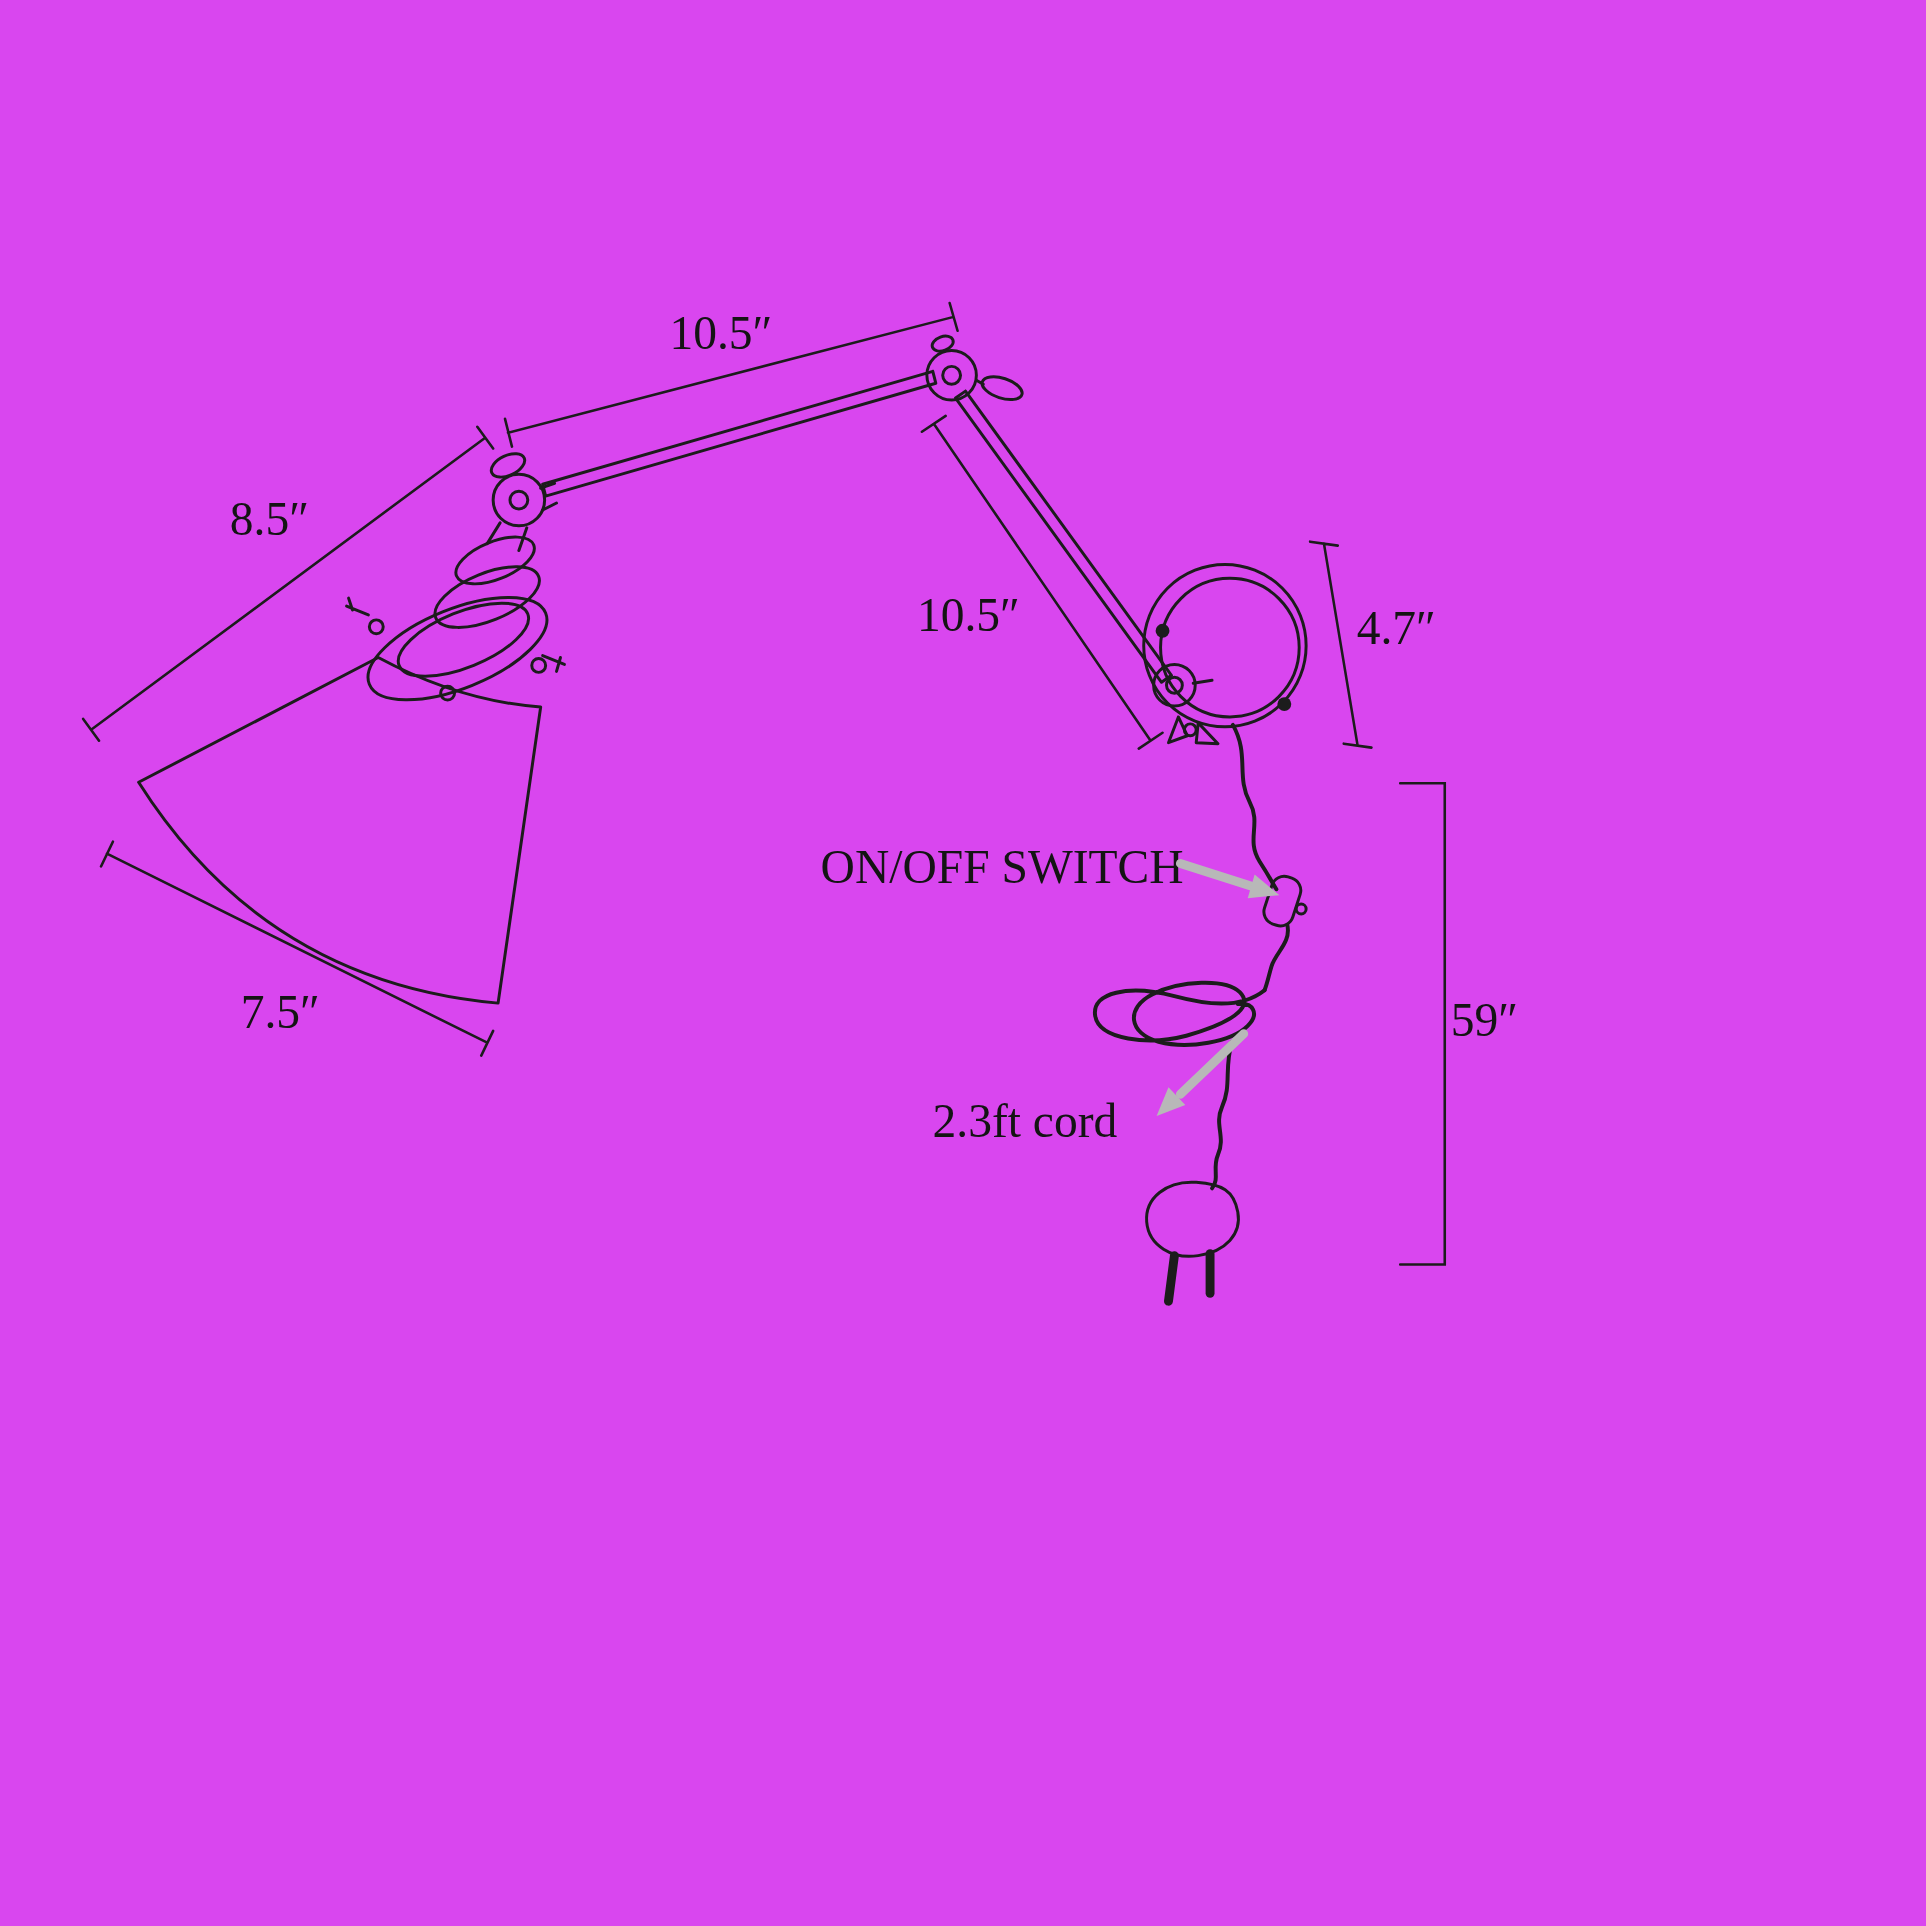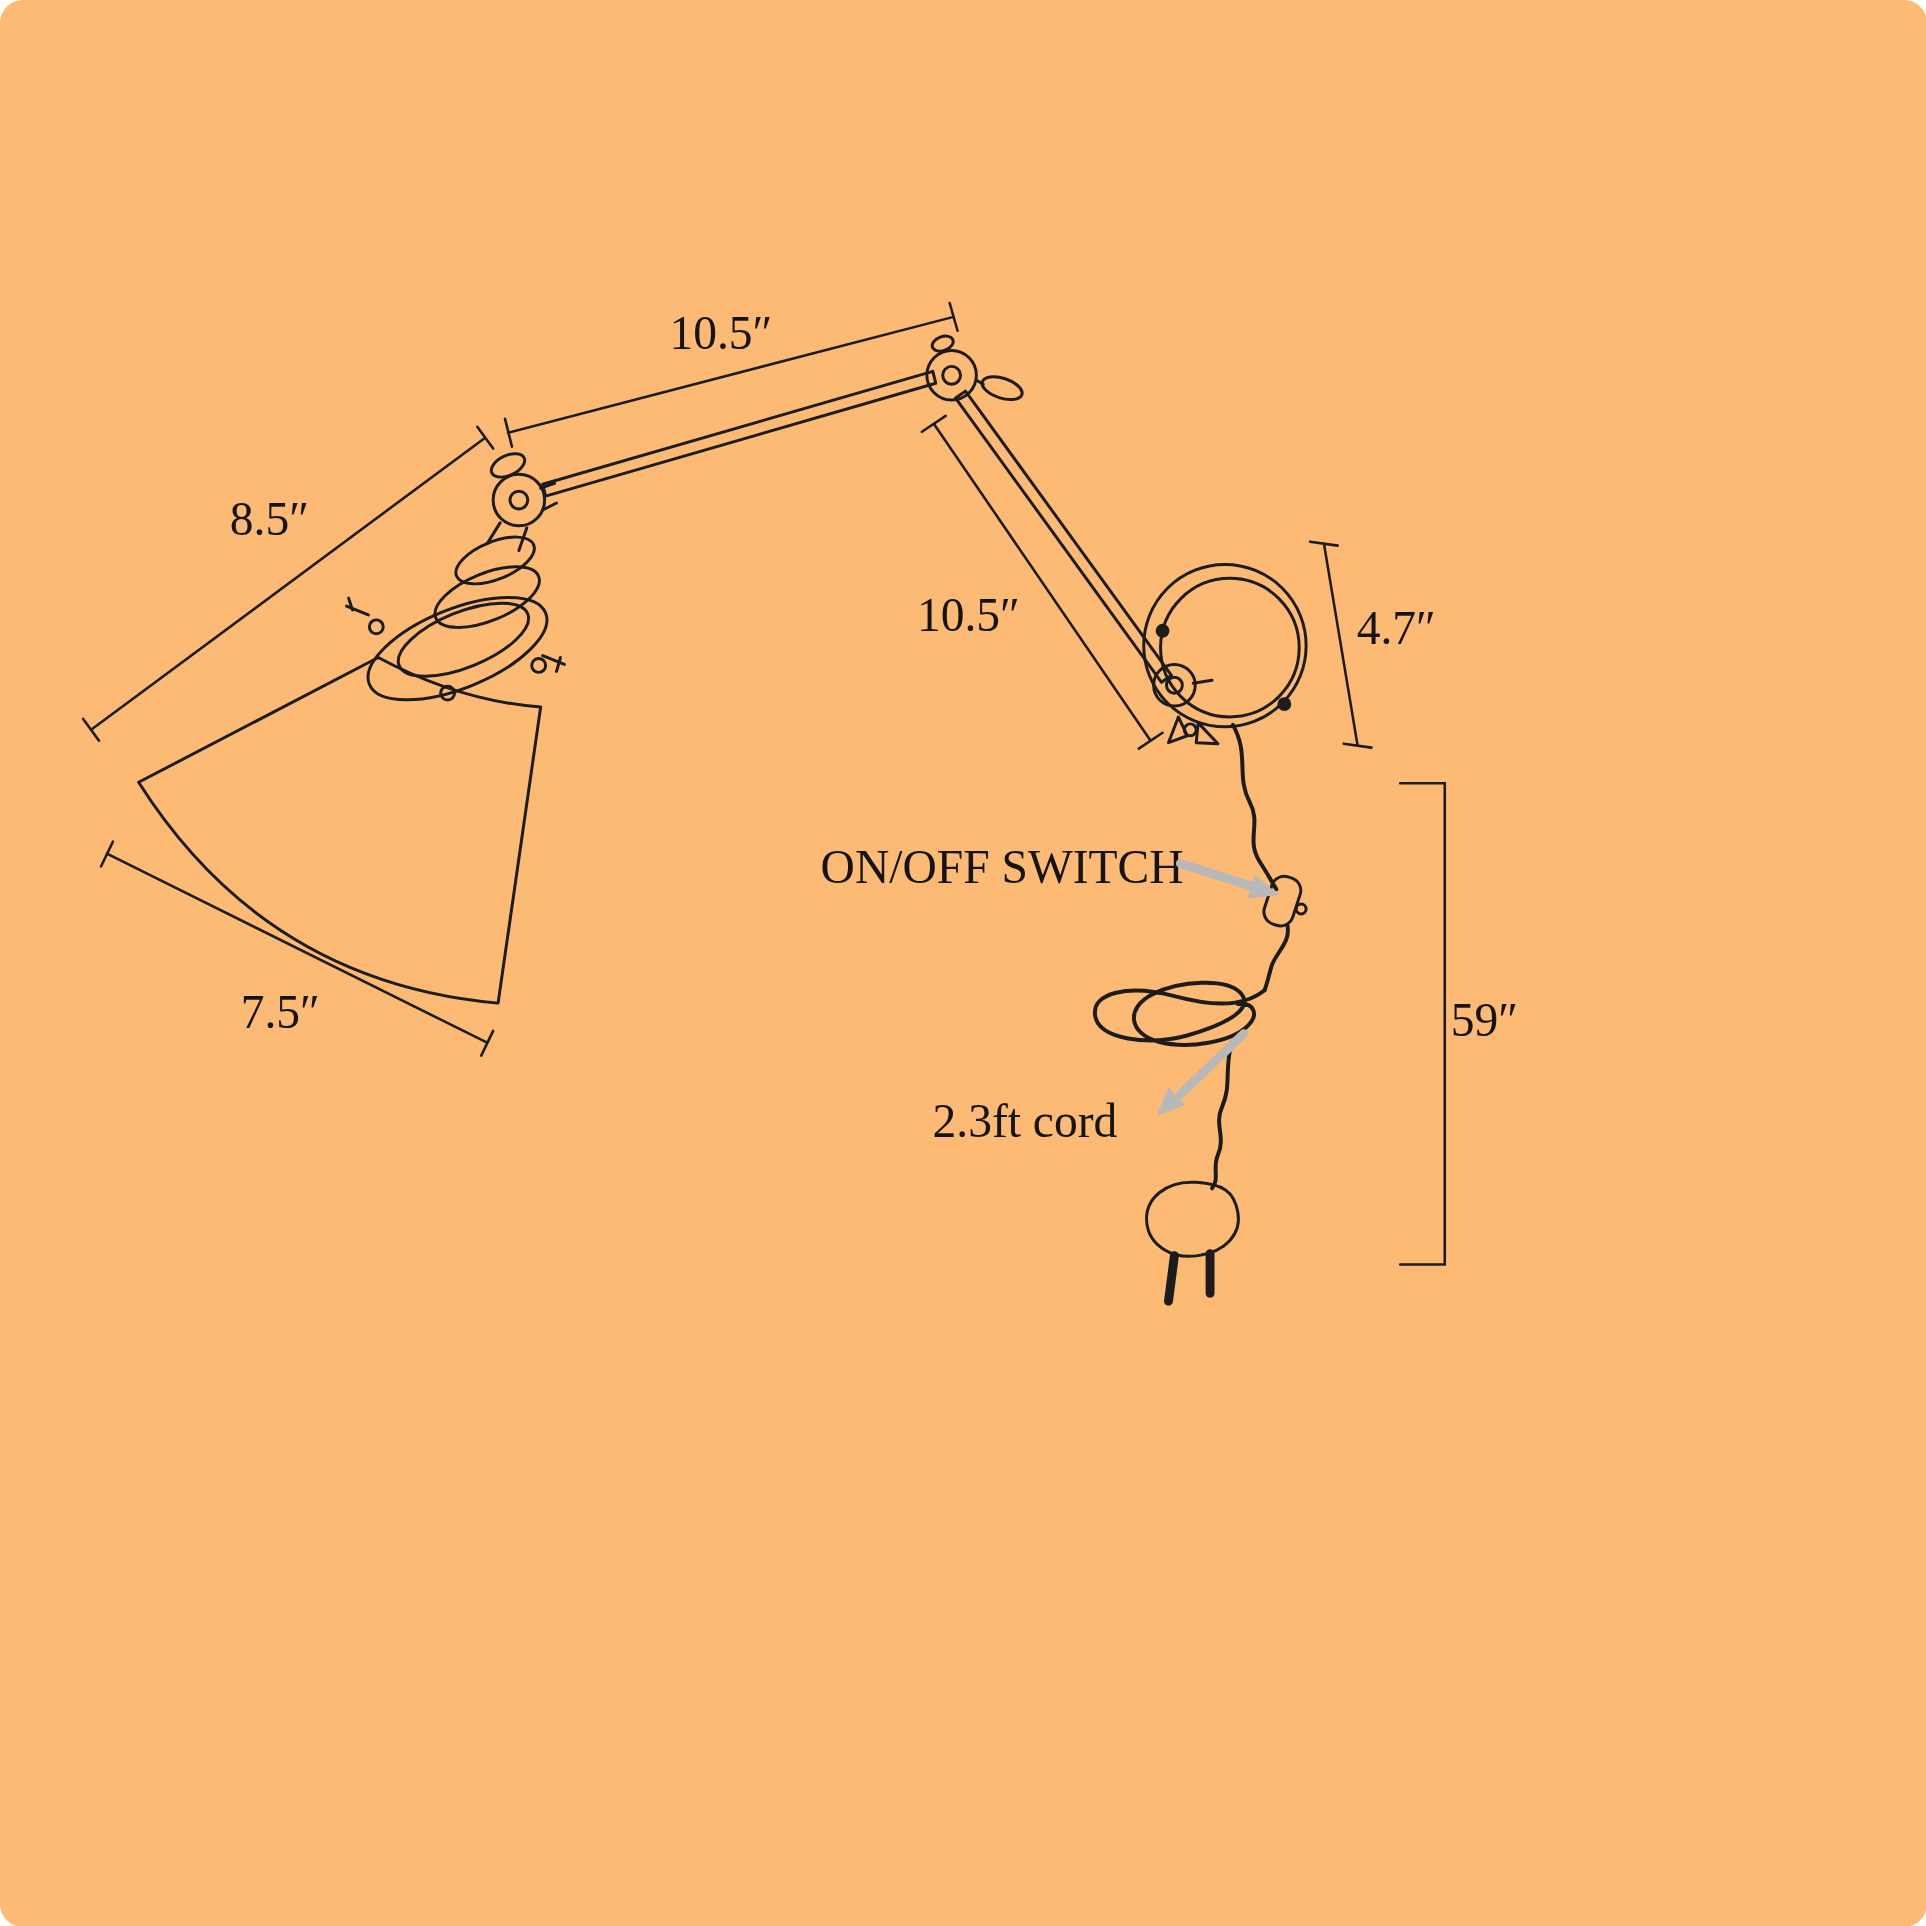--- a/index.html
+++ b/index.html
@@ -7,22 +7,21 @@
     padding: 0;
     background: #ffffff;
     width: 1927px;
     height: 1927px;
     overflow: hidden;
   }
   .stage {
     position: relative;
     width: 1927px;
     height: 1927px;
-    background: #fdba74;
-    border-radius: 23px;
+    background: #d946ef;
   }
   svg { display: block; }
   .ln {
     stroke: #1c1c1c;
     fill: none;
     stroke-width: 3;
     stroke-linecap: round;
     stroke-linejoin: round;
   }
   .dimln {

